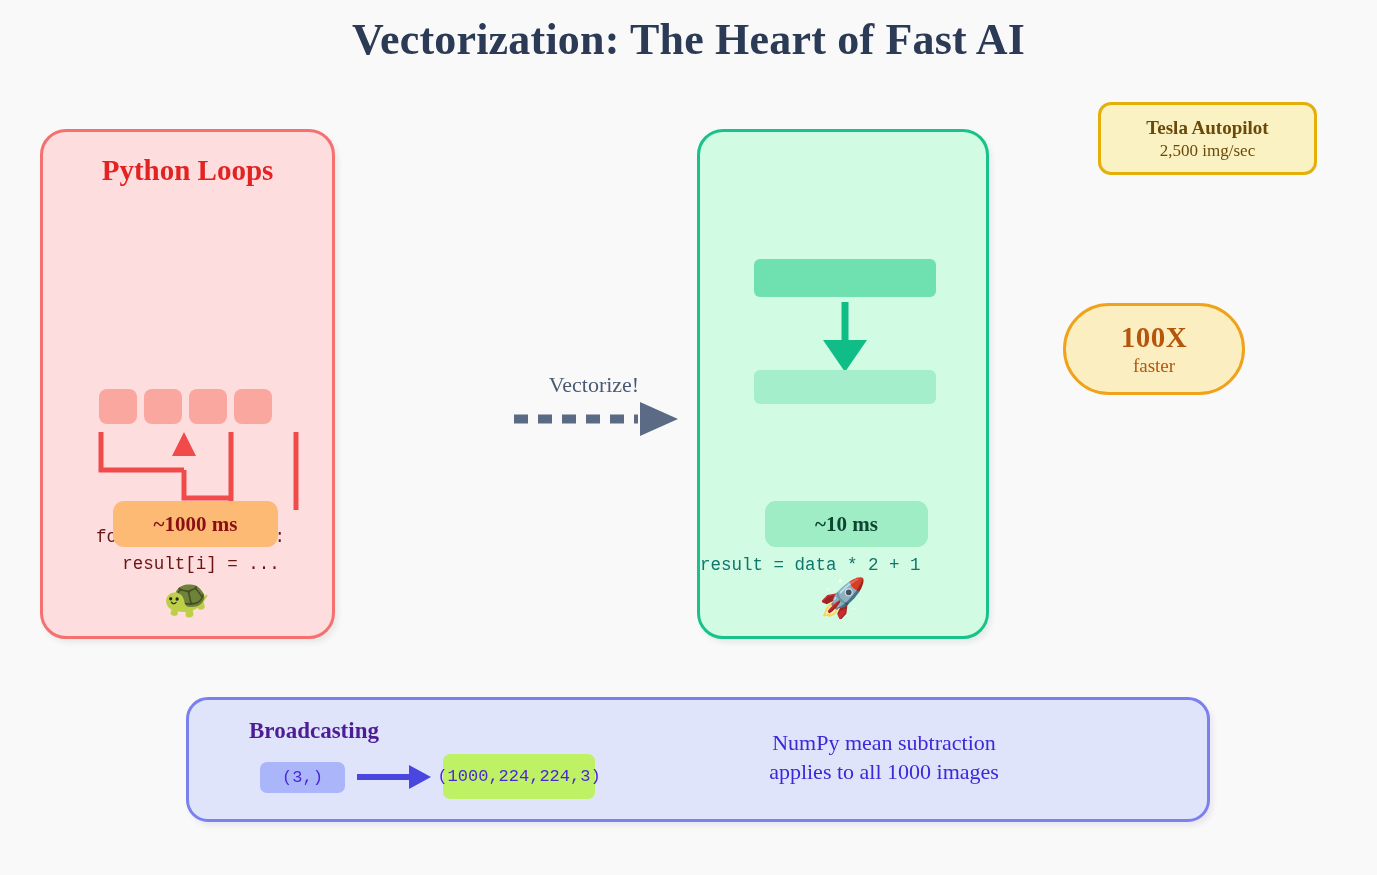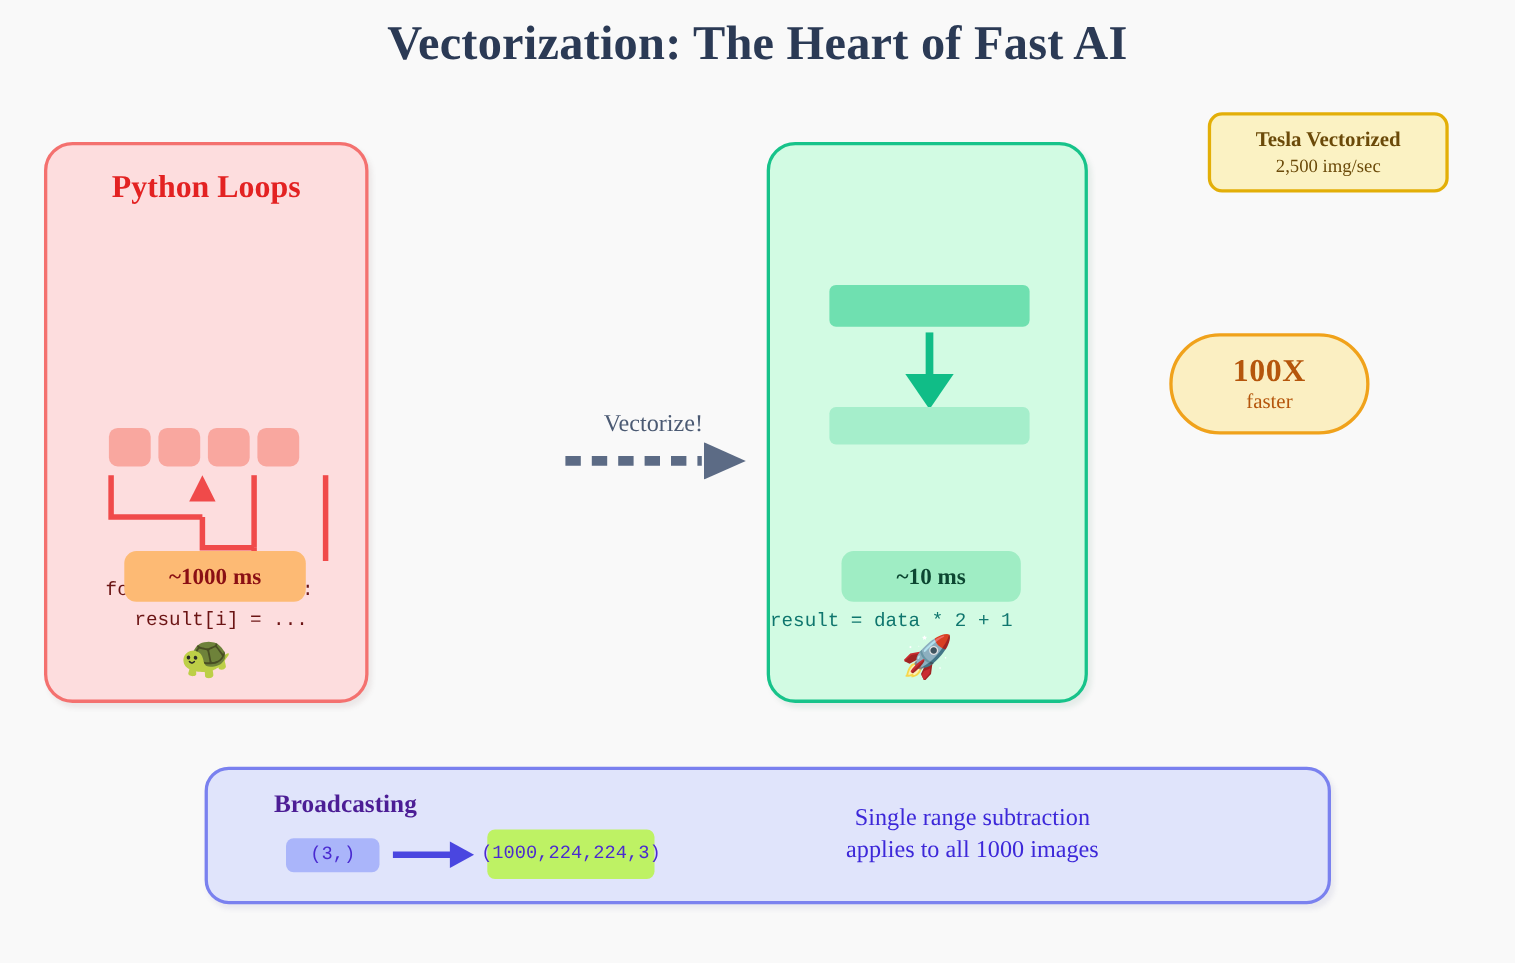--- a/index.html
+++ b/index.html
@@ -288,34 +288,34 @@
   <div class="abs emoji" id="rocket-emoji">🚀</div>
 </div>
 
 <div class="abs" id="vectorize-label">Vectorize!</div>
 <svg class="abs" id="vectorize-arrow" viewBox="0 0 172 34">
   <line x1="4" y1="17" x2="128" y2="17" stroke="#5c6b85" stroke-width="9" stroke-dasharray="14 10"></line>
   <polygon points="168,17 130,0 130,34" fill="#5c6b85"></polygon>
 </svg>
 
 <div class="abs" id="tesla-badge">
-  <div id="tesla-title">Tesla Vectorized</div>
+  <div id="tesla-title">Tesla Autopilot</div>
   <div id="tesla-rate">2,500 img/sec</div>
 </div>
 
 <div class="abs" id="speedup-badge">
   <div id="speedup-value">100X</div>
   <div id="speedup-label">faster</div>
 </div>
 
 <div class="abs" id="broadcast-panel">
   <div class="abs" id="broadcast-title">Broadcasting</div>
   <div class="abs shape-tag" id="shape-in">(3,)</div>
   <svg class="abs" id="broadcast-arrow" viewBox="0 0 76 30">
     <line x1="0" y1="15" x2="56" y2="15" stroke="#4a46e0" stroke-width="6"></line>
     <polygon points="74,15 52,3 52,27" fill="#4a46e0"></polygon>
   </svg>
   <div class="abs shape-tag" id="shape-out">(1000,224,224,3)</div>
   <div class="abs" id="broadcast-note">
-    <div>Single range subtraction</div>
+    <div>NumPy mean subtraction</div>
     <div>applies to all 1000 images</div>
   </div>
 </div>
 
 </body></html>

